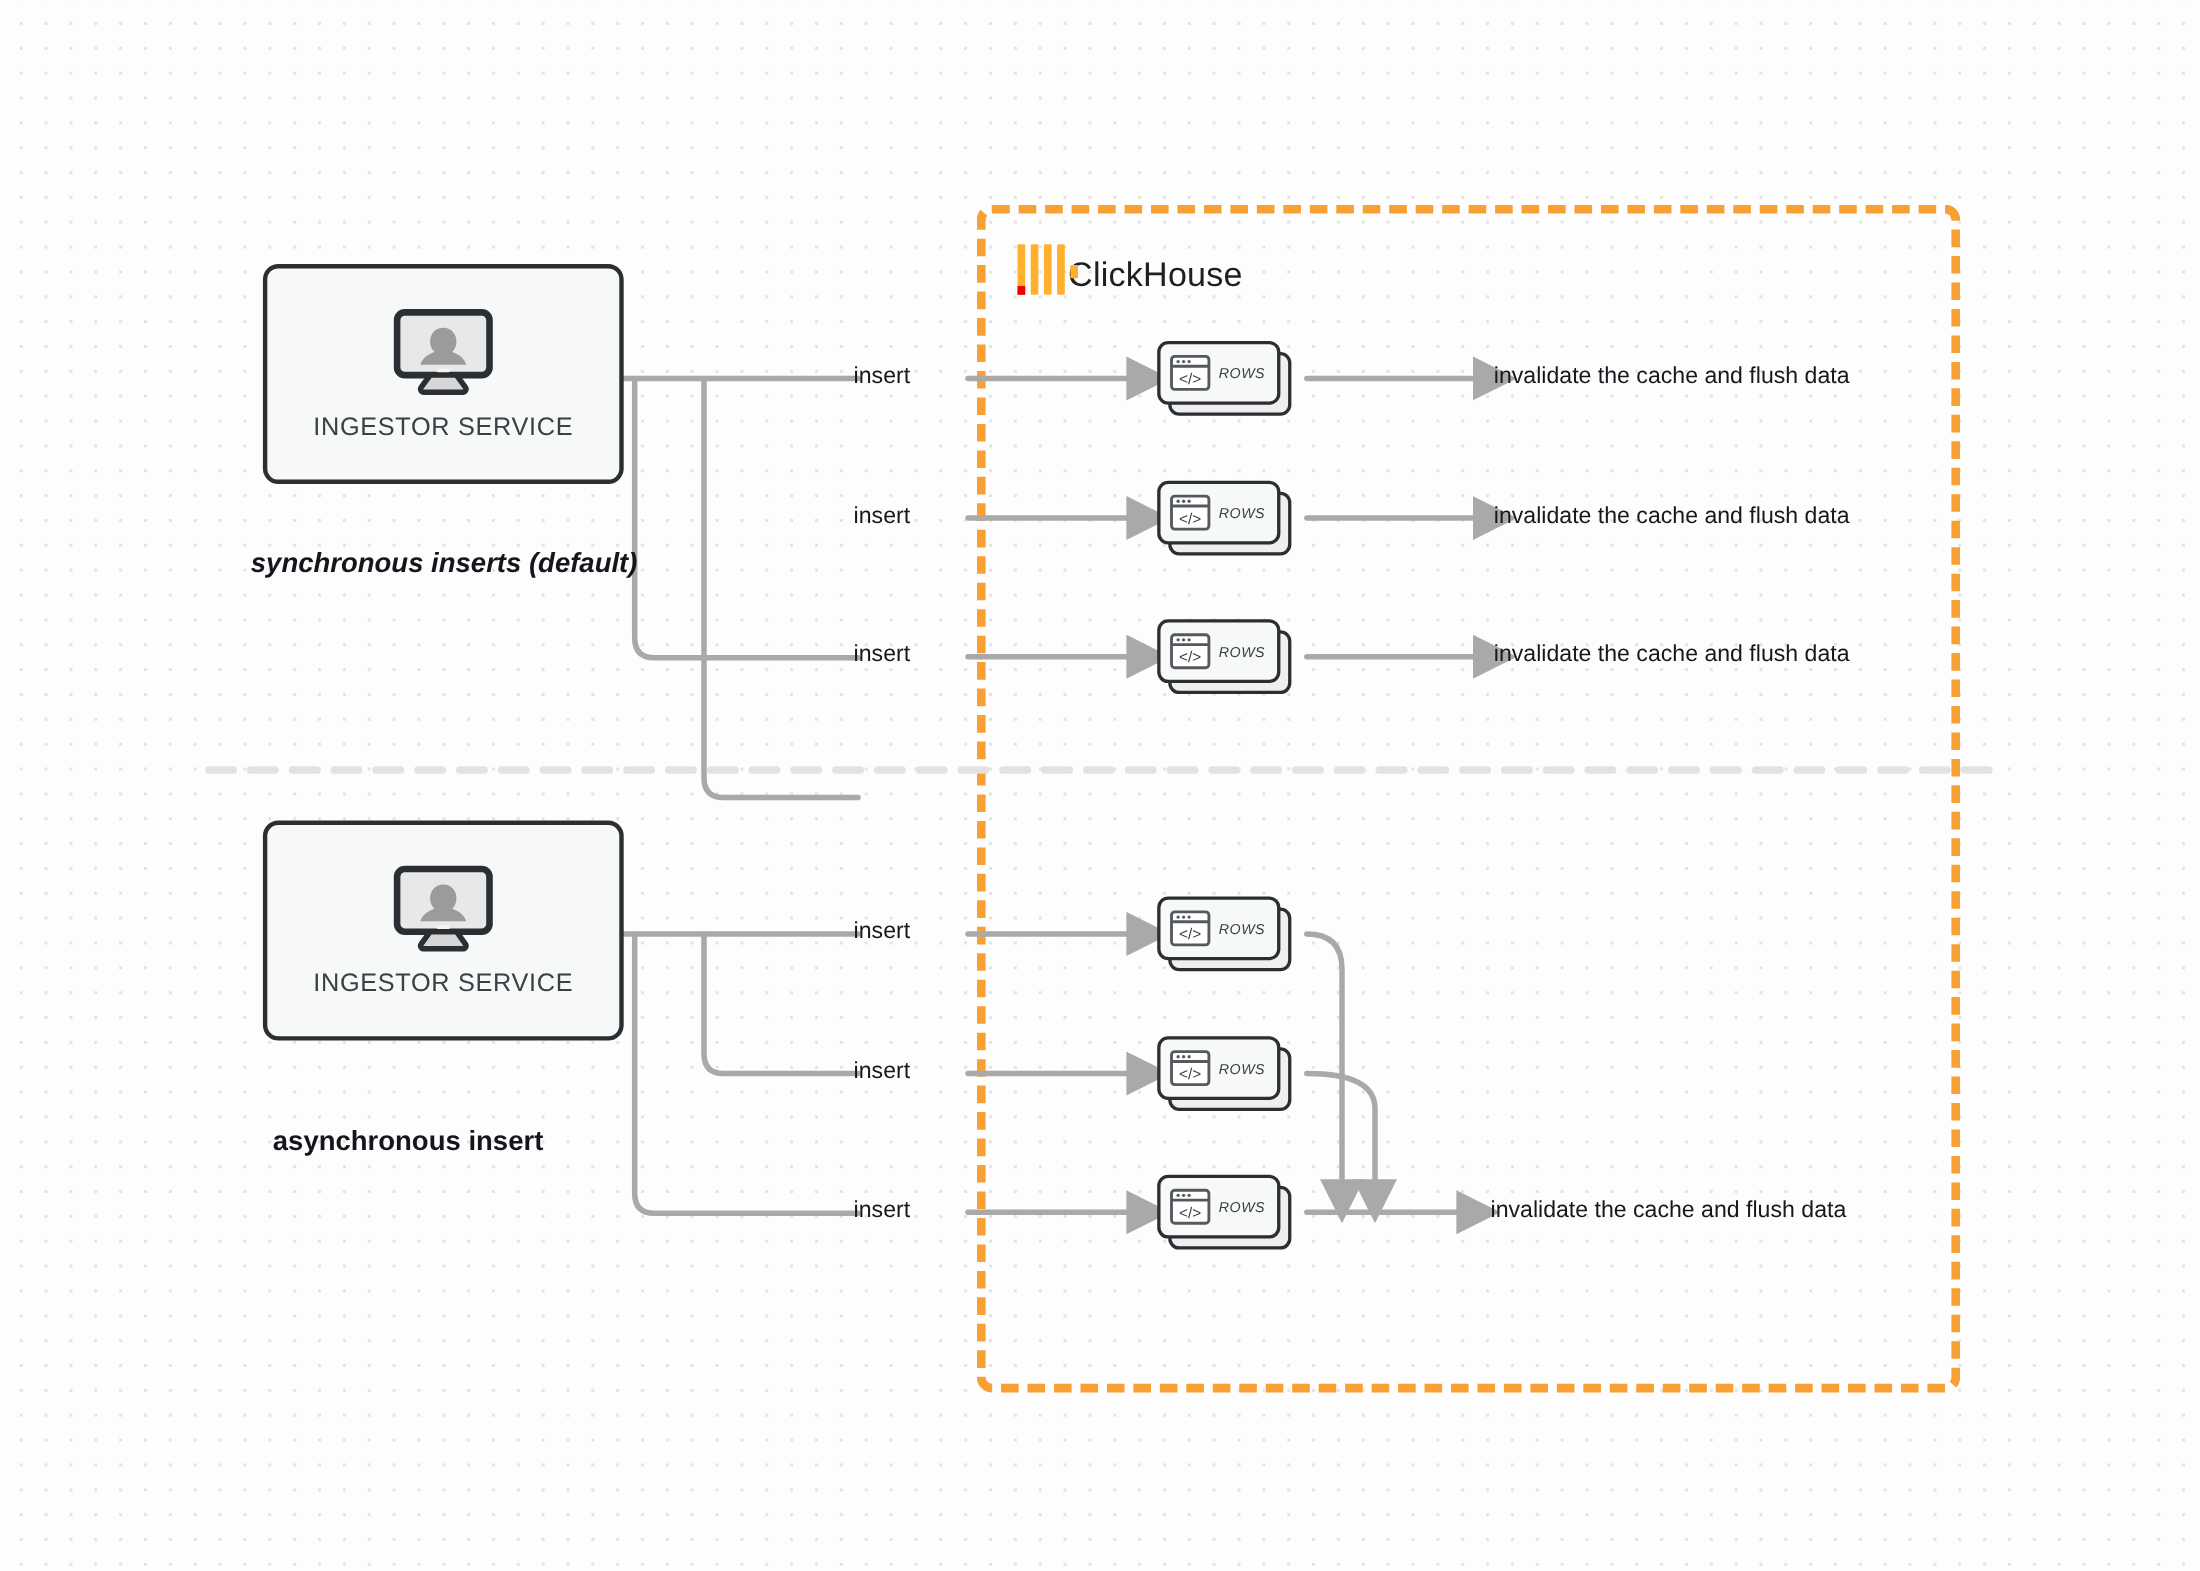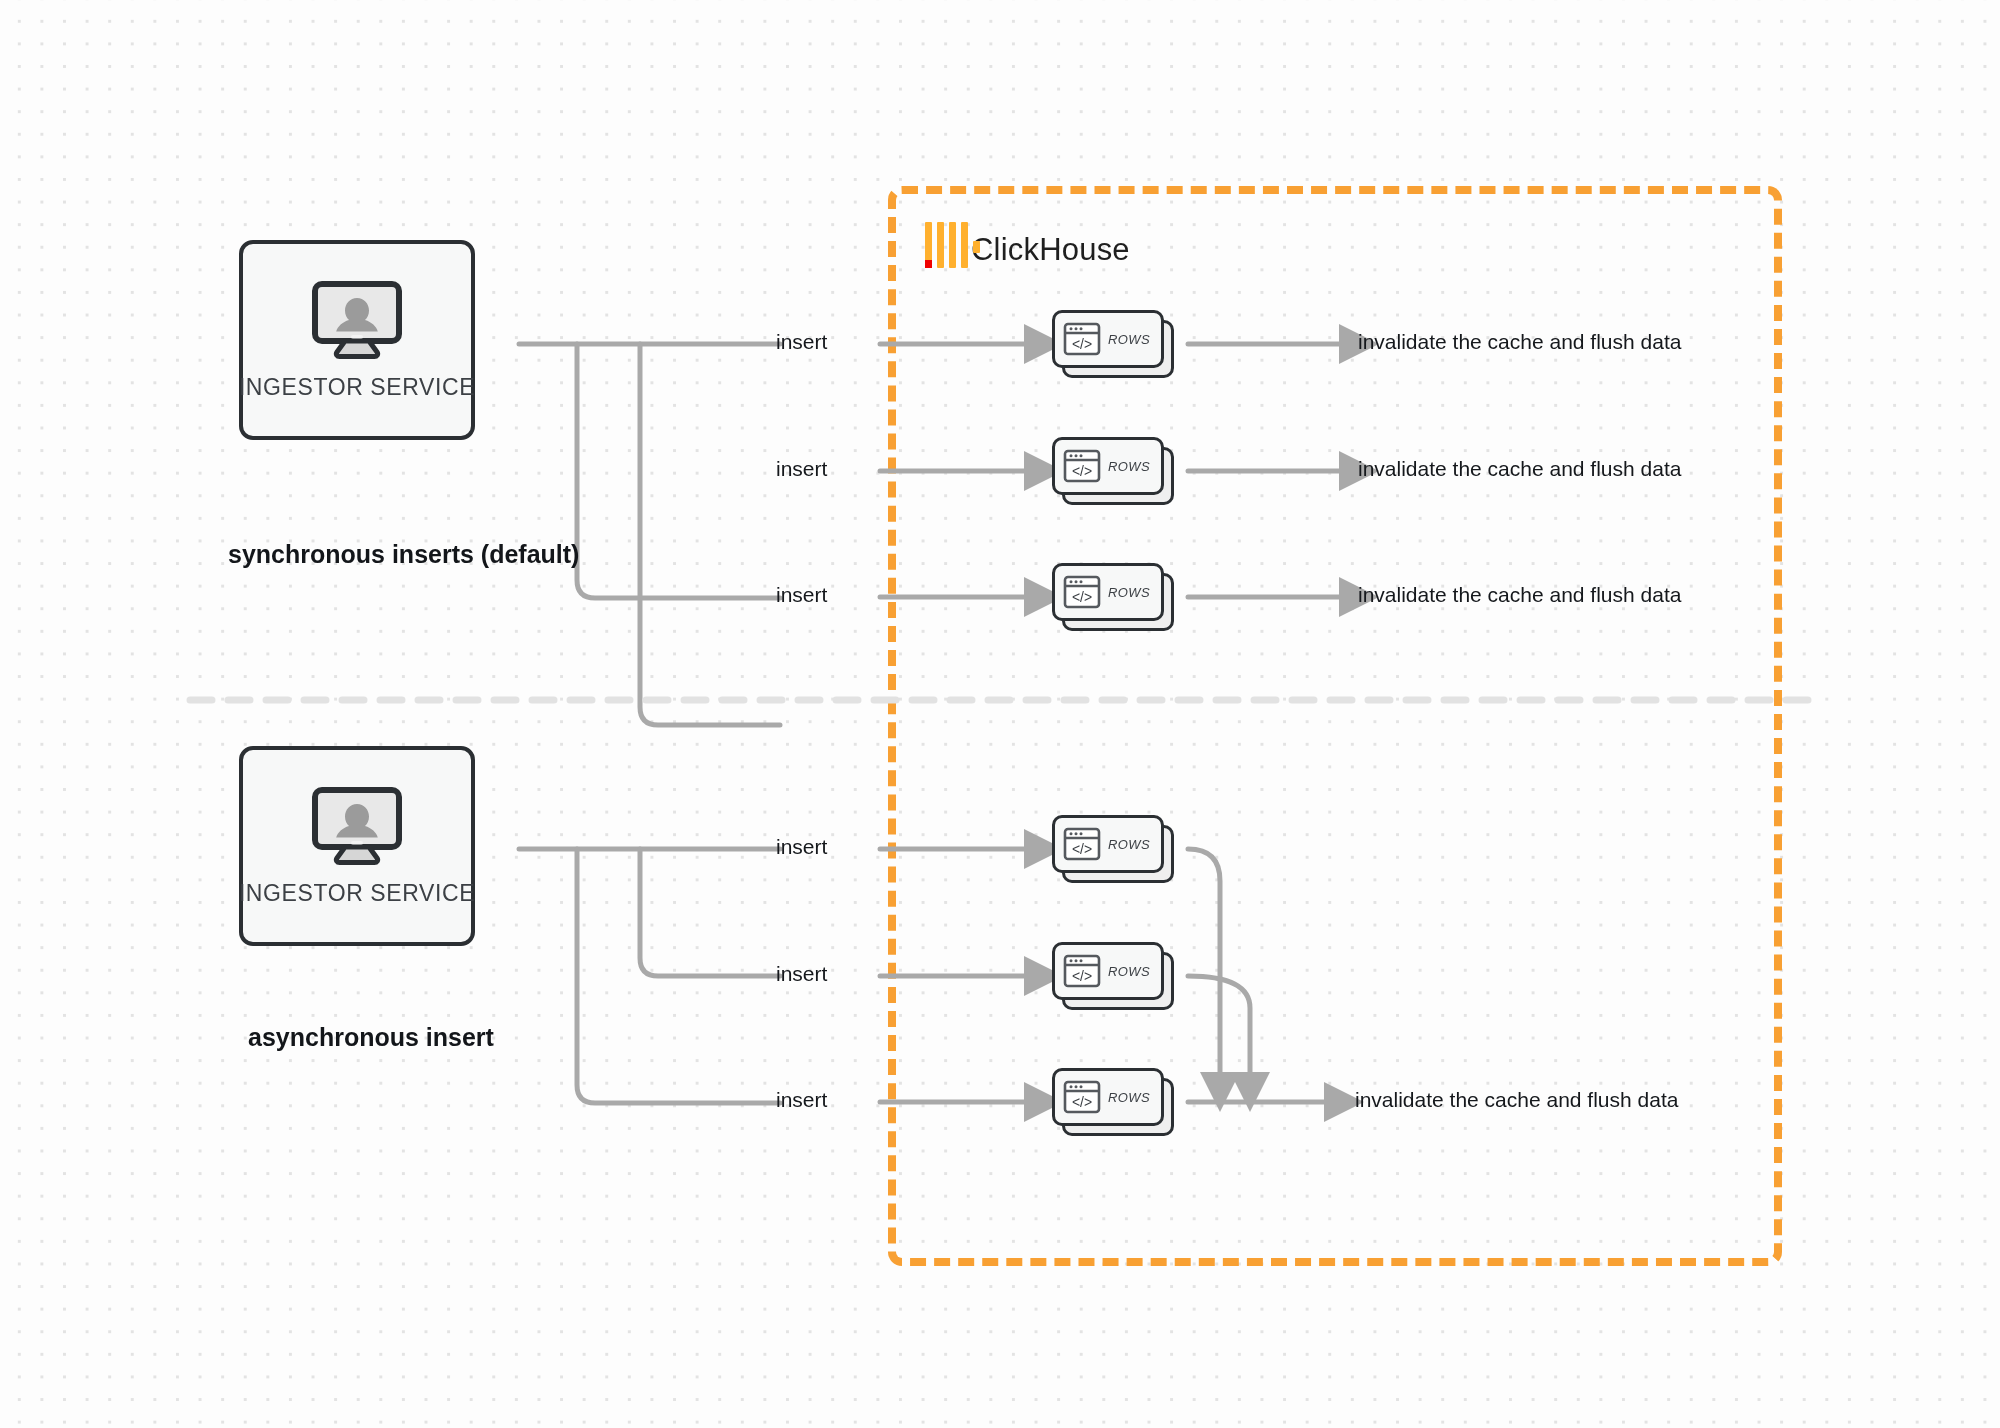--- a/index.html
+++ b/index.html
@@ -87,21 +87,21 @@
   .ch-word {
     font-size: 31px;
     color: #1f1f1f;
     letter-spacing: 0.2px;
     white-space: nowrap;
   }
 
   
   .ingestor {
     position: absolute;
-    width: 236px;
+    width: 328px;
     height: 200px;
     background: #f7f8f8;
     border: 4px solid #2b2f33;
     border-radius: 14px;
     box-sizing: border-box;
     display: flex;
     flex-direction: column;
     align-items: center;
     justify-content: center;
   }
@@ -117,21 +117,21 @@
   .monitor-icon { width: 92px; height: 80px; display: block; }
 
   
   .mode-caption {
     position: absolute;
     font-size: 25px;
     font-weight: bold;
     color: #13161a;
     white-space: nowrap;
   }
-  .mode-caption.sync  { left: 228px; top: 540px; }
+  .mode-caption.sync  { left: 228px; top: 498px; font-style: italic; }
   .mode-caption.async { left: 248px; top: 1023px; }
 
   
   .rows-card {
     position: absolute;
     width: 122px;
     height: 68px;
   }
   .rows-card .shadow-card {
     position: absolute;

